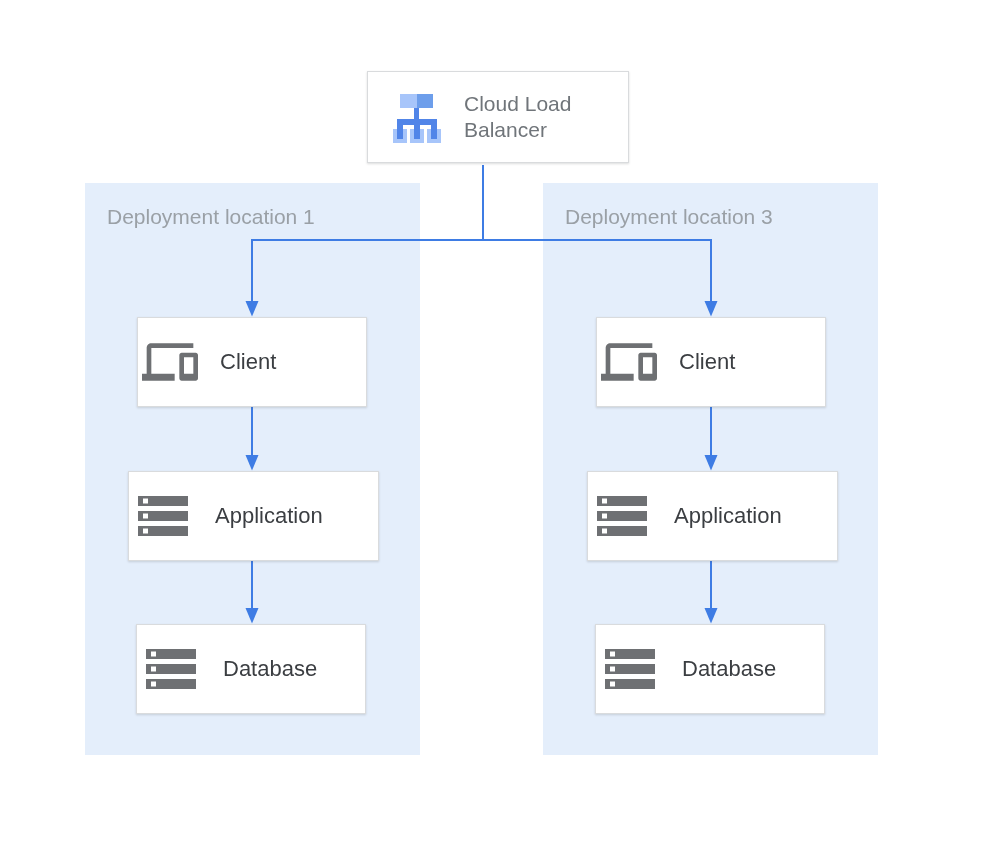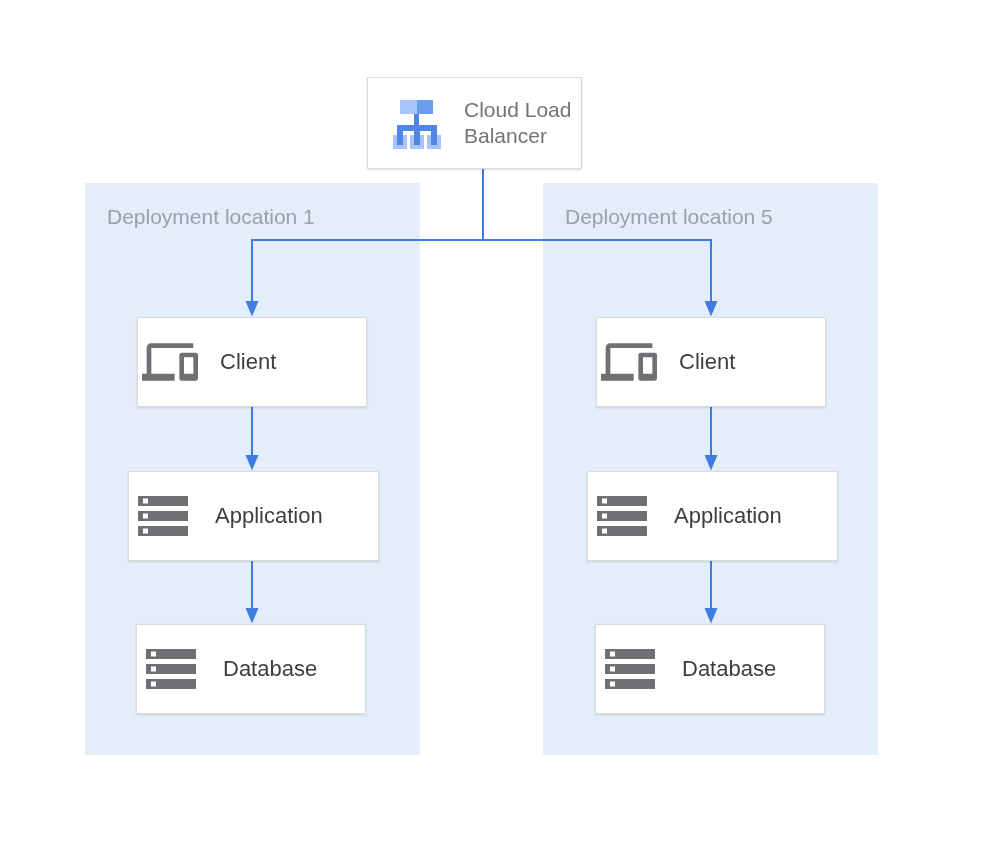--- a/index.html
+++ b/index.html
@@ -14,21 +14,21 @@
   .arrows{position:absolute;left:0;top:0;z-index:2;}
   .line{stroke:var(--arrow,#3e7ce4);stroke-width:2;fill:none;}
   .head{fill:var(--arrow,#3e7ce4);}
 
   .node{position:absolute;box-sizing:border-box;background:var(--node-background,#fff);
         border:1px solid var(--node-border,#d9dbdd);
         box-shadow:0 1px 2px rgba(60,64,67,.18);
         display:flex;align-items:center;padding-left:4px;z-index:3;}
   .node .label{font-size:22px;color:var(--node-label,#3b3e42);margin-left:22px;white-space:nowrap;}
 
-  #lb{left:367px;top:77px;width:215px;height:92px;padding-left:22px;}
+  #lb{left:367px;top:71px;width:262px;height:92px;padding-left:22px;}
   #lb .label{font-size:21px;line-height:26px;color:var(--lb-label,#70757a);margin-left:18px;width:118px;white-space:normal;}
 
   #client-1{left:137px;top:317px;width:230px;height:90px;}
   #app-1{left:128px;top:471px;width:251px;height:90px;}
   #db-1{left:136px;top:624px;width:230px;height:90px;}
   #client-2{left:596px;top:317px;width:230px;height:90px;}
   #app-2{left:587px;top:471px;width:251px;height:90px;}
   #db-2{left:595px;top:624px;width:230px;height:90px;}
 
   .icon{display:inline-flex;flex:0 0 auto;}
@@ -56,21 +56,21 @@
     <path class="line" d="M711 407 V 456"></path>
     <polygon class="head" points="704.5,455 717.5,455 711,470.5"></polygon>
     <path class="line" d="M711 561 V 609"></path>
     <polygon class="head" points="704.5,608 717.5,608 711,623.5"></polygon>
   </svg>
 
   <div class="panel" id="panel-1">
     <div class="panel-label">Deployment location 1</div>
   </div>
   <div class="panel" id="panel-2">
-    <div class="panel-label">Deployment location 5</div>
+    <div class="panel-label">Deployment location 3</div>
   </div>
 
   <div class="node" id="lb">
     <span class="icon">
       <svg width="56" height="56" viewBox="0 0 56 56">
         <rect class="lb-light" x="10" y="5" width="17" height="14"></rect>
         <rect class="lb-mid" x="27" y="5" width="16" height="14"></rect>
         <rect class="lb-dark" x="24" y="19" width="5" height="12"></rect>
         <rect class="lb-dark" x="7" y="30" width="40" height="6"></rect>
         <rect class="lb-light" x="3" y="40" width="14" height="14"></rect>

